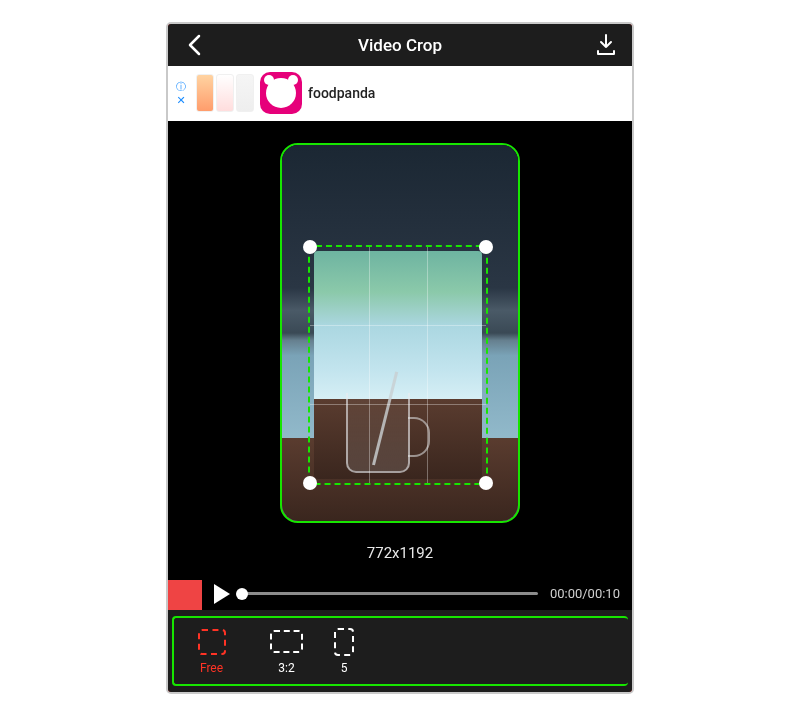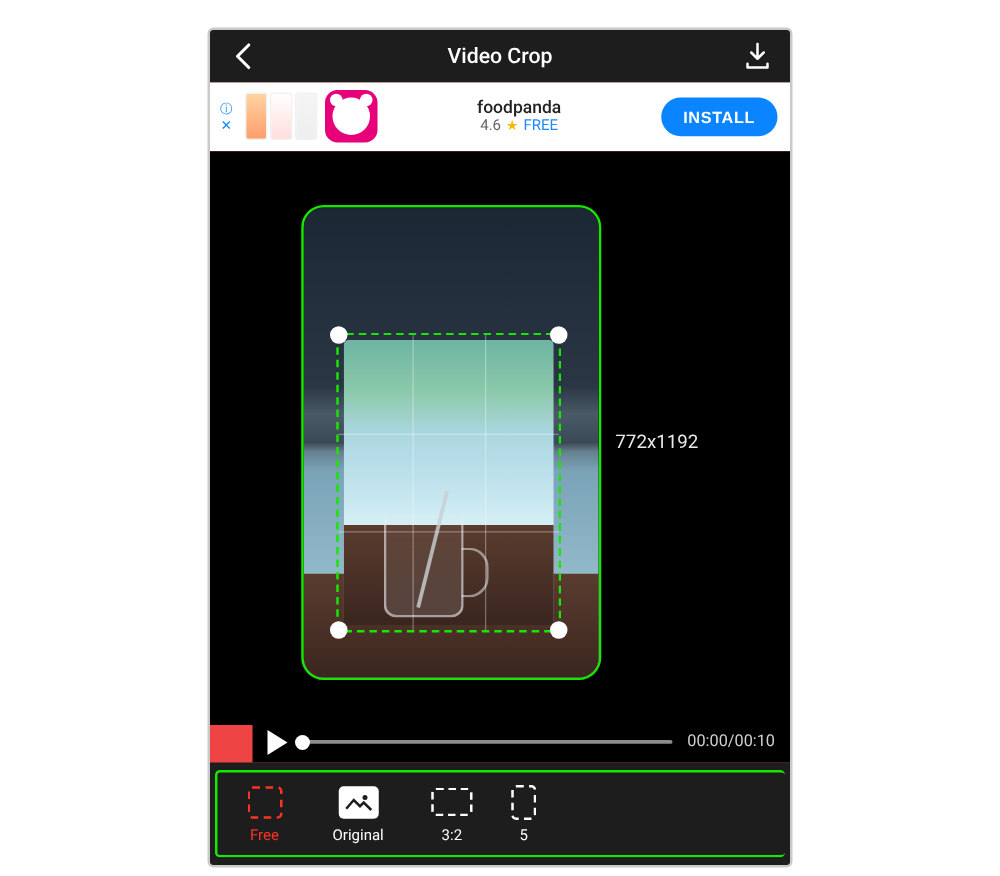--- a/index.html
+++ b/index.html
@@ -71,33 +71,33 @@
     display:flex; align-items:center; justify-content:center;
   }
   .ad-appicon .panda {
     width:30px; height:30px; border-radius:50%; background:#fff; position:relative;
   }
   .ad-appicon .panda::before, .ad-appicon .panda::after{
     content:""; position:absolute; width:10px; height:10px; border-radius:50%; background:#fff; top:-3px;
   }
   .ad-appicon .panda::before{ left:-2px; }
   .ad-appicon .panda::after{ right:-2px; }
-  .ad-meta { flex:1; display:flex; flex-direction:column; line-height:1.15;align-items:center; }
+  .ad-meta { flex:1; display:flex; flex-direction:row; line-height:1.15;align-items:center; }
   .ad-meta .name { font-size:14px; color:#222; font-weight:500; }
   .ad-meta .sub { font-size:12px; color:#666; display:flex; align-items:center; gap:4px; }
   .ad-meta .star { color:#f6b800; font-size:11px; }
   .ad-meta .free { color:#1a8cff; font-size:12px; }
   .install-btn {
     background:#0a84ff; color:#fff; border:none; border-radius:18px;
     padding:8px 18px; font-size:13px; font-weight:700; letter-spacing:0.5px;
   }
   
   .preview {
     flex:1; background:#000; position:relative;
-    display:flex; align-items:center; justify-content:center; gap:11px;
+    display:flex; align-items:center; justify-content:center; flex-direction:column;gap:11px;
   }
   .video-outer {
     width: 240px; height: 380px;
     border: 2px solid #17e600;
     border-radius: 18px;
     position: relative;
     overflow: hidden;
     margin-top: 8px;
   }
   .video-bg {
@@ -226,27 +226,21 @@
     <div class="ad-thumbs">
       <div class="ad-thumb a"></div>
       <div class="ad-thumb b"></div>
       <div class="ad-thumb c"></div>
     </div>
     <div class="ad-appicon">
       <div class="panda"></div>
     </div>
     <div class="ad-meta">
       <span class="name">foodpanda</span>
-      <span class="sub">
-        <span>4.6</span>
-        <span class="star">★</span>
-        <span class="free">FREE</span>
-      </span>
-    </div>
-    <button class="install-btn">INSTALL</button>
+    </div>
   </div>
 
   <div class="preview">
     <div class="video-outer">
       <div class="video-bg"></div>
       <div class="table-surface"></div>
       <div class="crop-sel">
         <div class="sel-inner">
           <div class="glass">
             <div class="straw"></div>
@@ -278,32 +272,20 @@
   <div class="ratios">
     <div class="ratios-inner">
       <div class="ratio-item active">
         <div class="shape">
             <div class="free-box"></div>
           </div>
         <div class="lbl">Free</div>
       </div>
       <div class="ratio-item">
         <div class="shape">
-            <div class="orig-box">
-          <svg width="24" height="18" viewBox="0 0 24 18">
-                <rect x="0" y="0" width="24" height="18" rx="3" fill="#fff"></rect>
-                <path d="M2 14 L8 7 L13 12 L16 9 L22 15" stroke="#1d1d1d" stroke-width="2" fill="none"></path>
-                <circle cx="17" cy="5" r="2" fill="#1d1d1d"></circle>
-              </svg>
-        </div>
-          </div>
-        <div class="lbl">Original</div>
-      </div>
-      <div class="ratio-item">
-        <div class="shape">
             <div class="r32"></div>
           </div>
         <div class="lbl">3:2</div>
       </div>
       <div class="ratio-item" style="width:40px;flex:0 0 40px;">
         <div class="shape">
             <div class="r5"></div>
           </div>
         <div class="lbl">5</div>
       </div>

